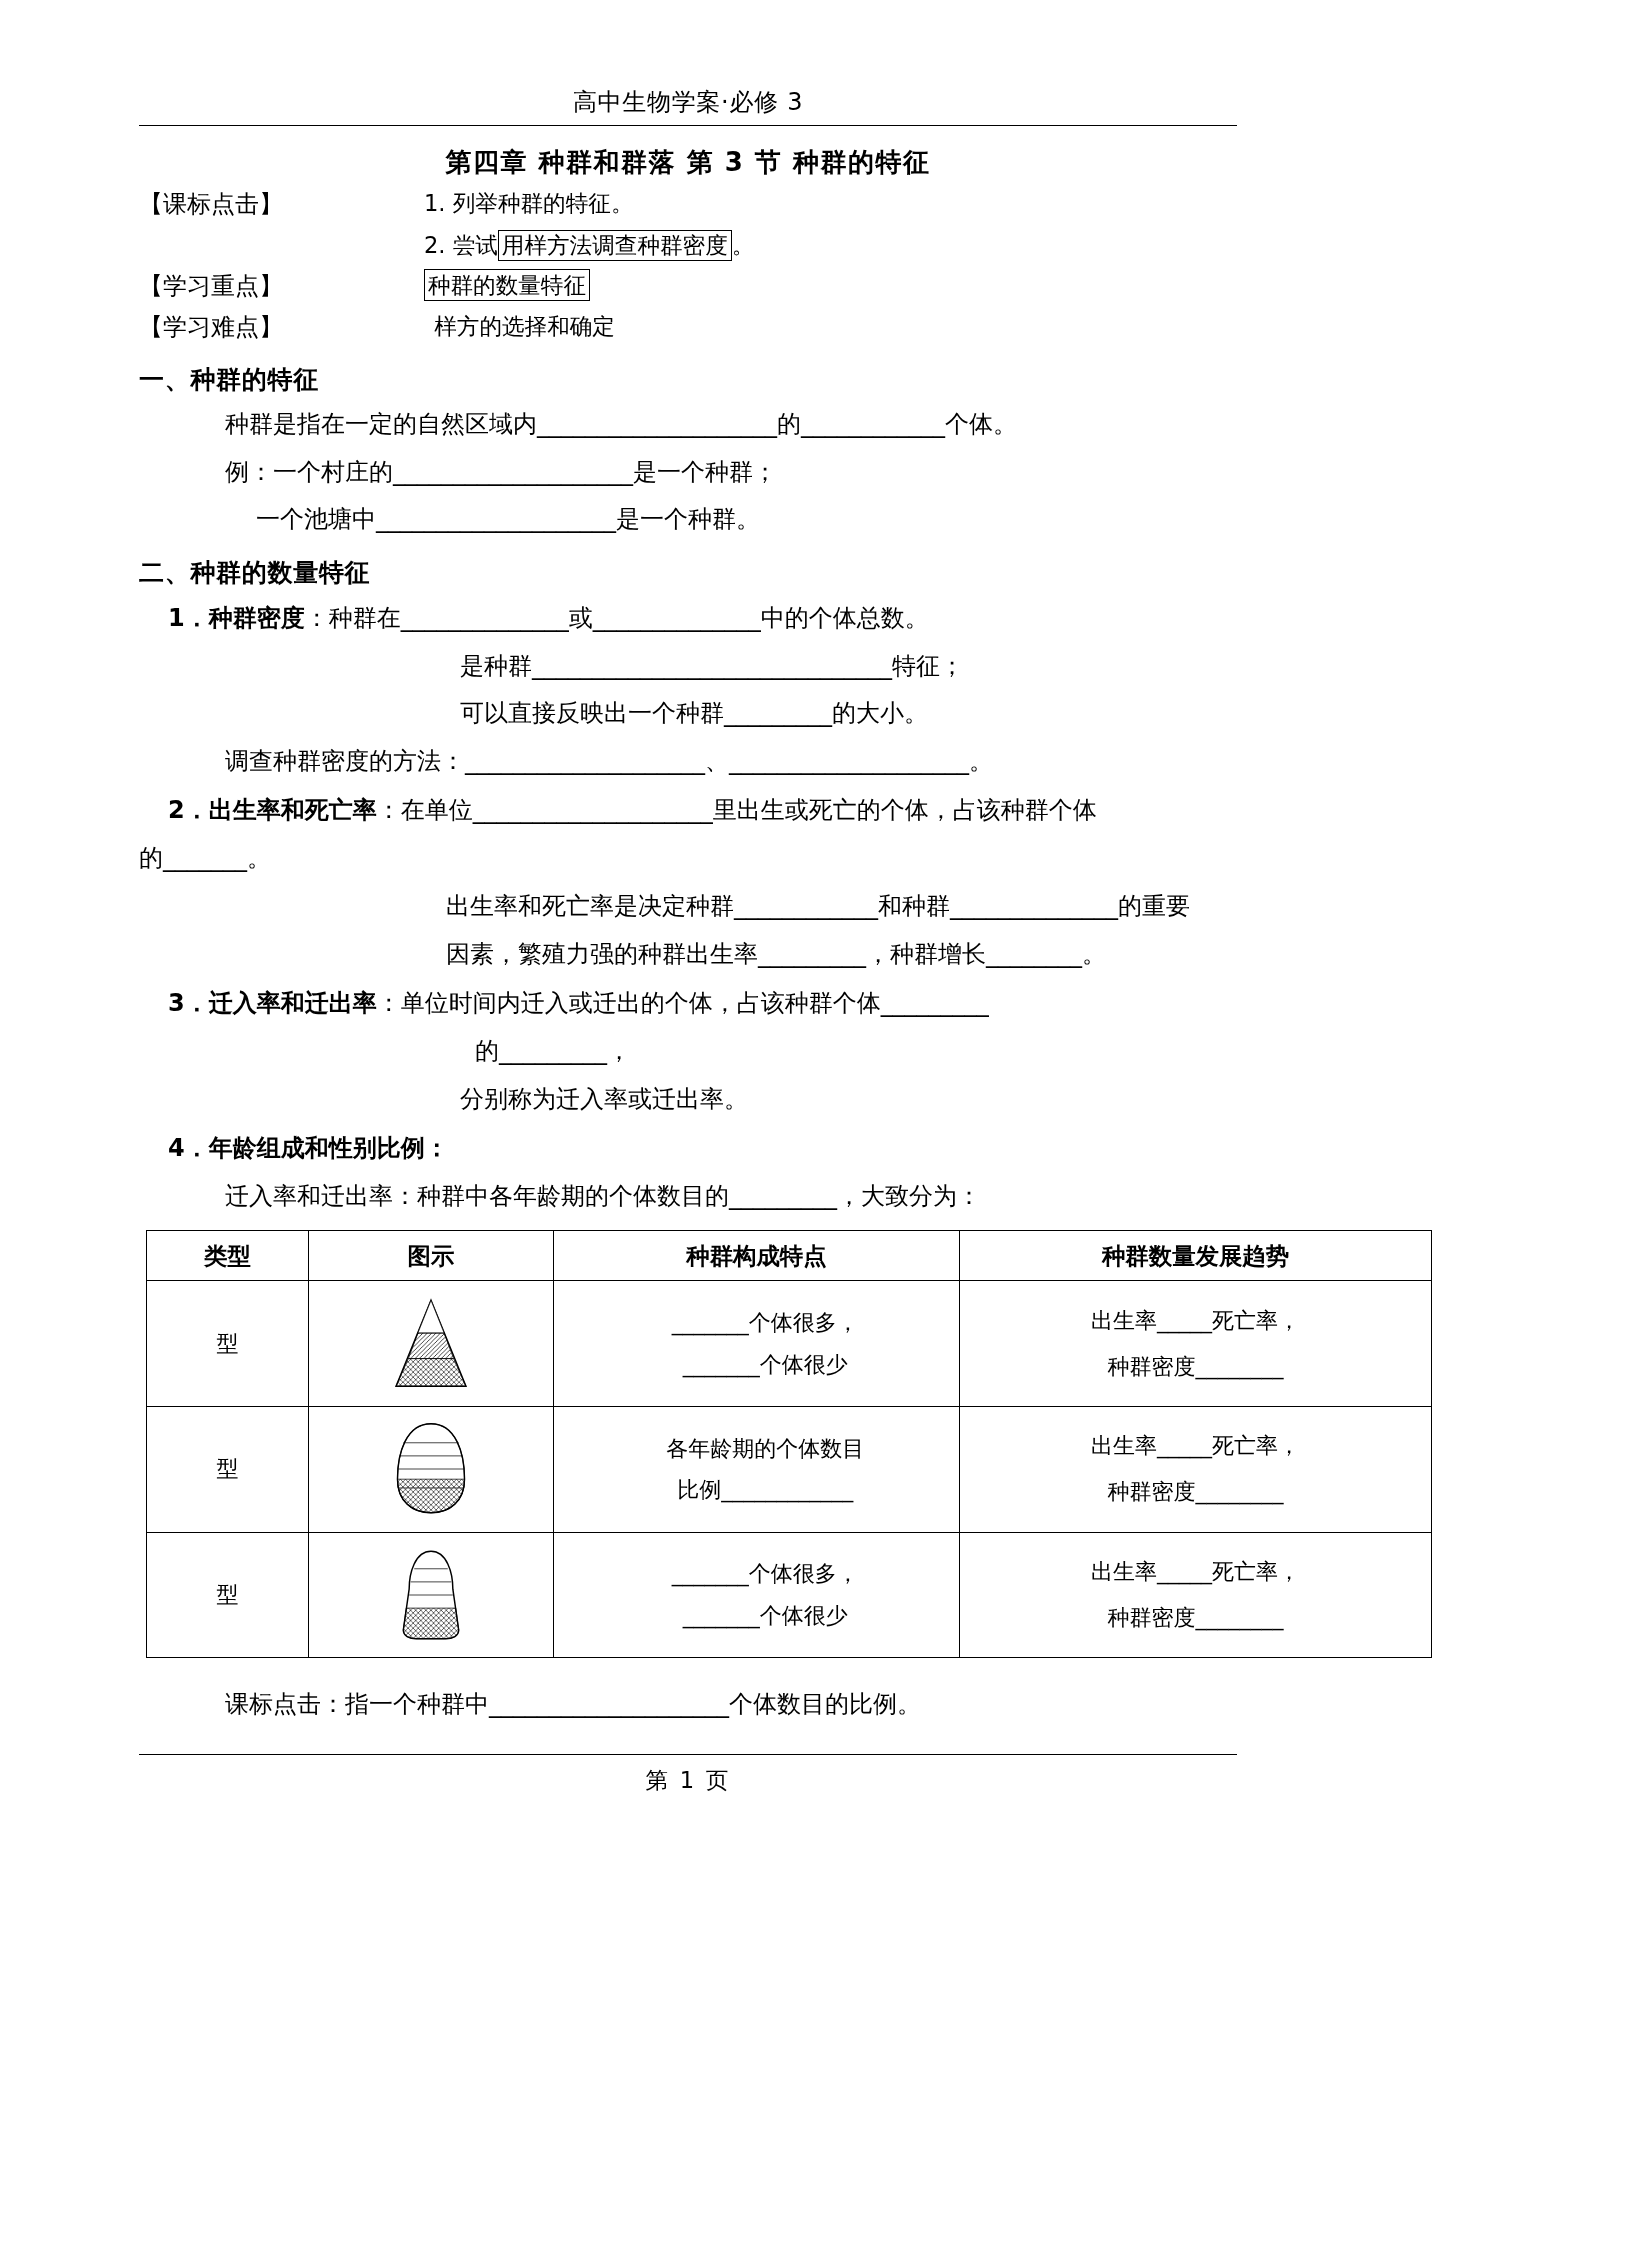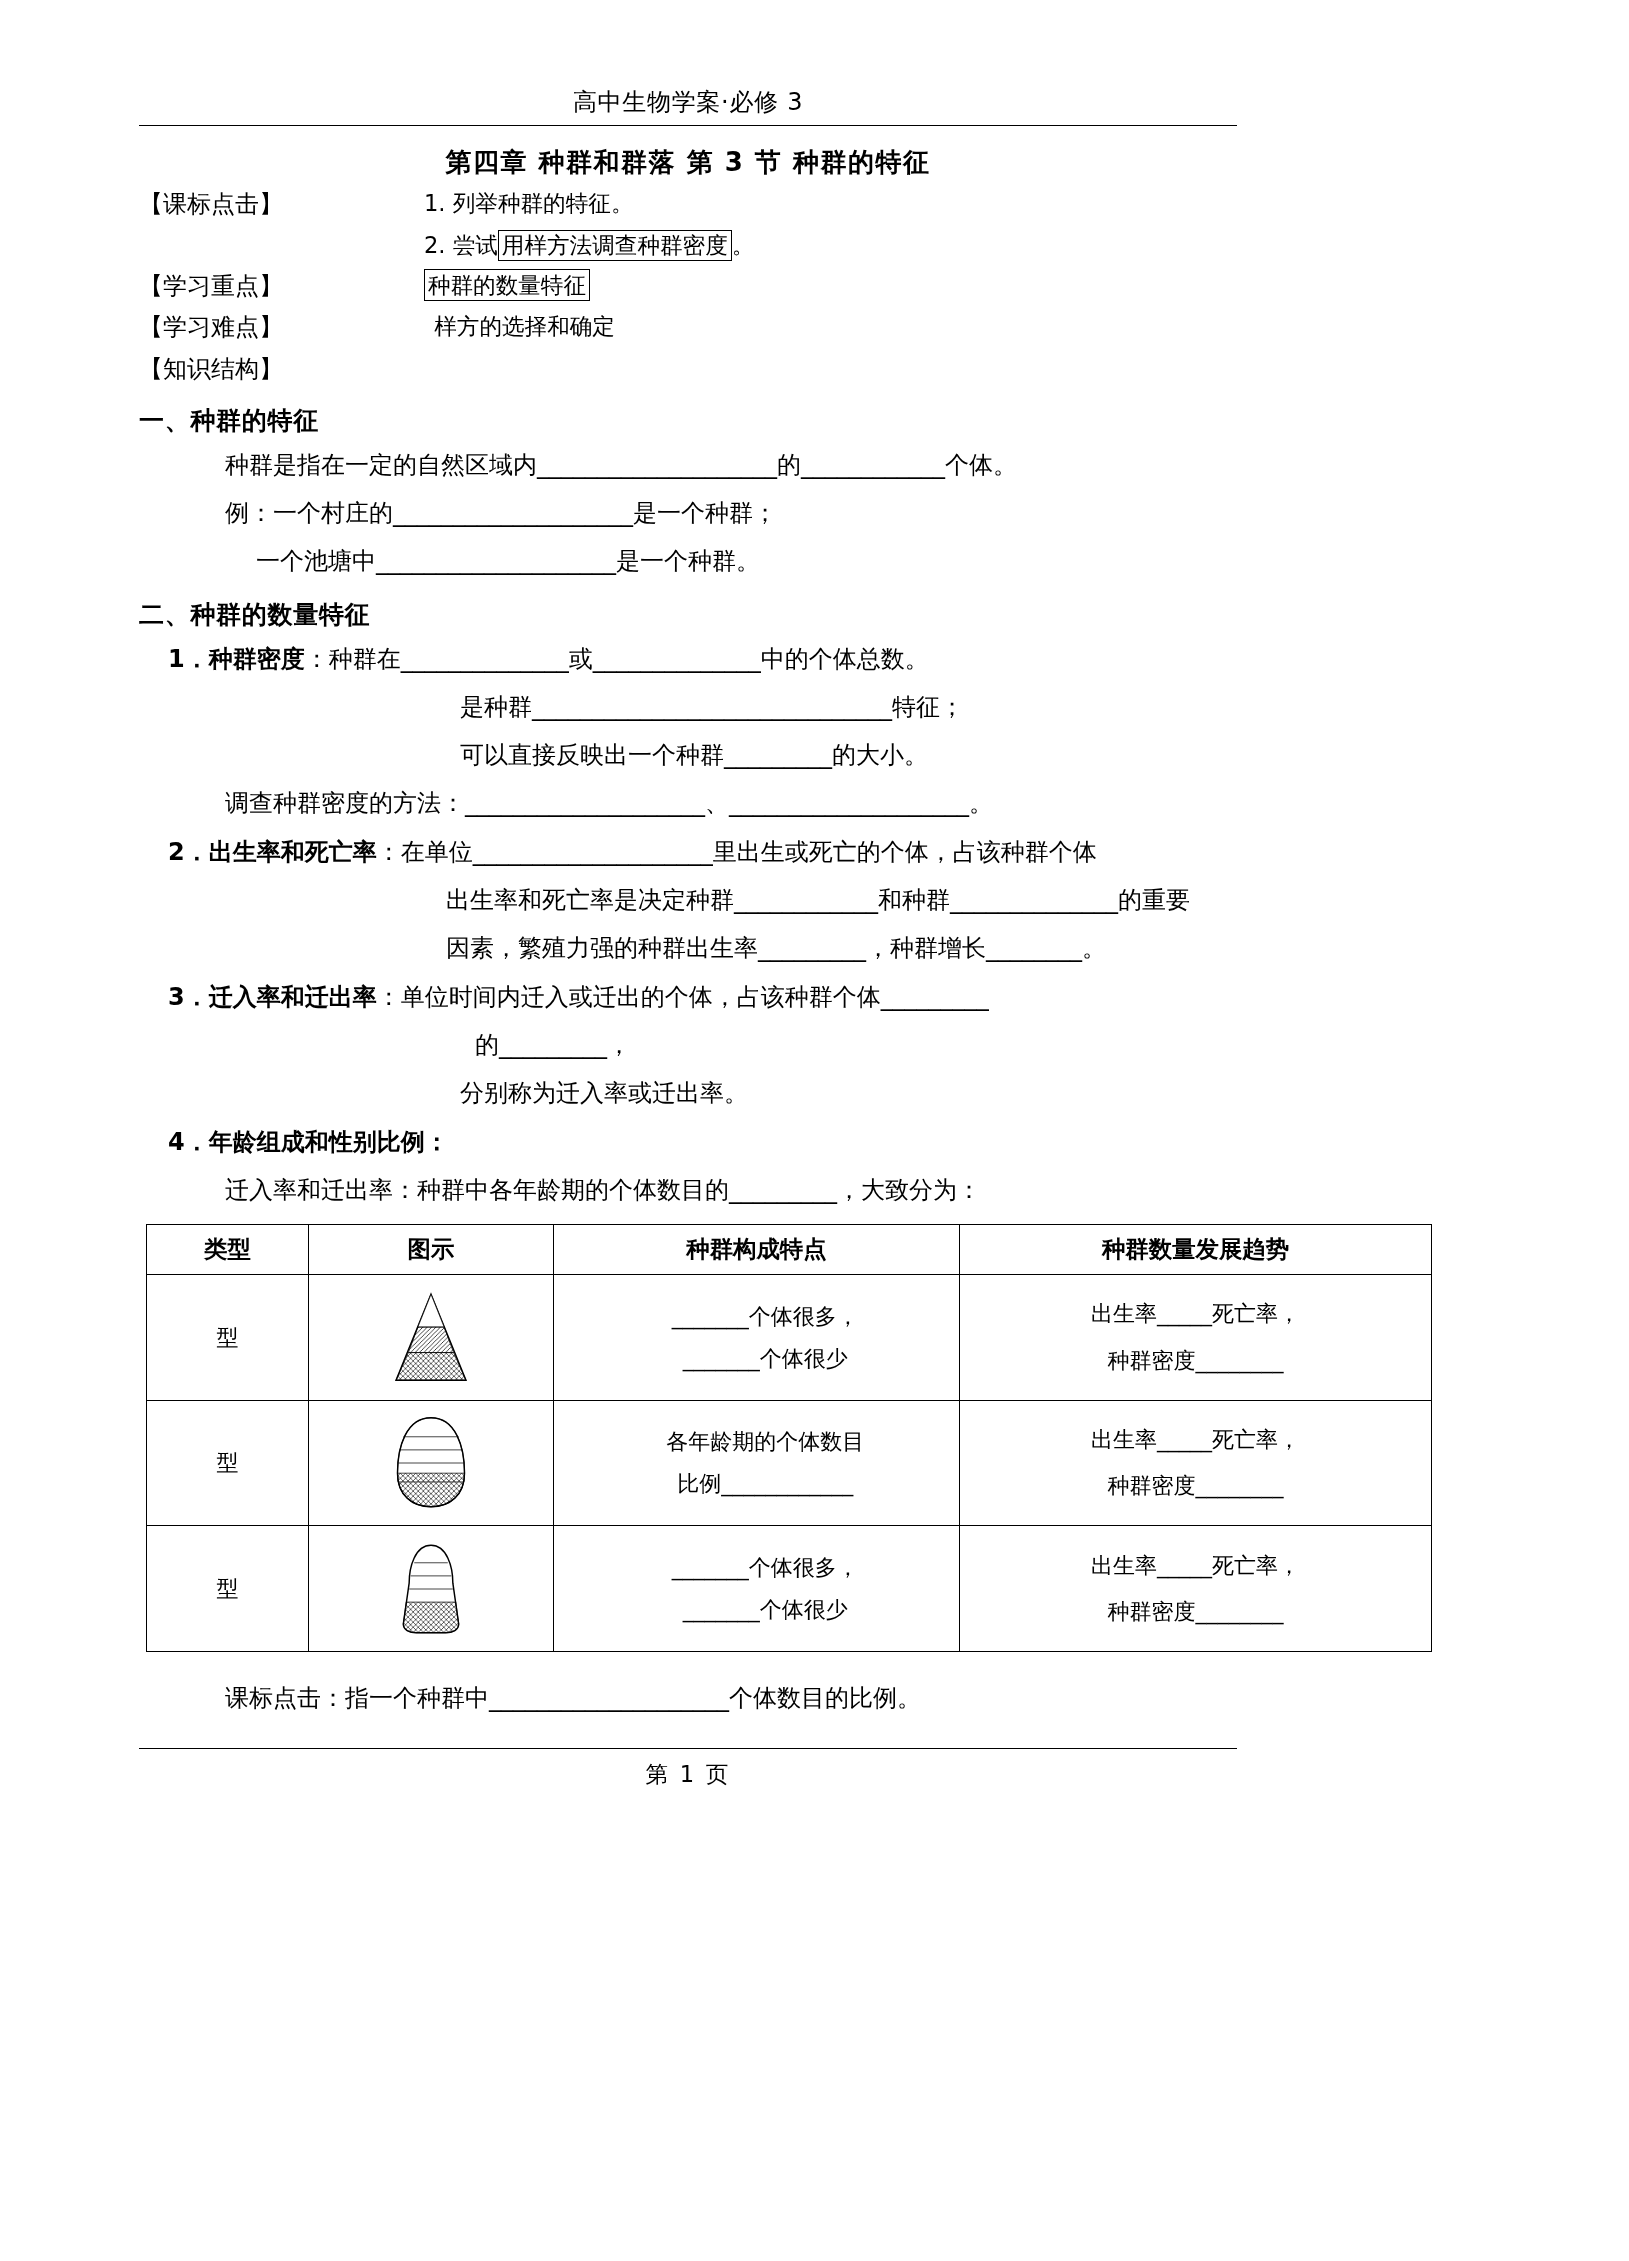--- a/index.html
+++ b/index.html
@@ -159,24 +159,20 @@
     <div class="val-cell">
       <span class="boxed">种群的数量特征</span>
     </div>
   </div>
 
   <div class="row">
     <div class="label-cell">【学习难点】</div>
     <div class="val-cell" style="padding-left:10.2px;">样方的选择和确定</div>
   </div>
 
-  <div class="row">
-    <div class="label-cell">【知识结构】</div>
-    <div class="val-cell"></div>
-  </div>
 
   <div class="sec-head">一、种群的特征</div>
   <div class="para indent2">种群是指在一定的自然区域内____________________的____________个体。</div>
   <div class="para indent2">例：一个村庄的____________________是一个种群；</div>
   <div class="para" style="padding-left:117px;">一个池塘中____________________是一个种群。</div>
 
   <div class="sec-head">二、种群的数量特征</div>
 
   <div class="num-item">
     <div class="n">1．</div>
@@ -187,20 +183,21 @@
   <div class="para indent4">是种群______________________________特征；</div>
   <div class="para indent4">可以直接反映出一个种群_________的大小。</div>
   <div class="para indent2">调查种群密度的方法：____________________、____________________。</div>
 
   <div class="num-item">
     <div class="n">2．</div>
     <div class="body">
       <span class="bold">出生率和死亡率</span><span>：在单位____________________里出生或死亡的个体，占该种群个体</span>
     </div>
   </div>
+  <div class="para" style="padding-left:0;">的_______。</div>
   <div class="para indent5">出生率和死亡率是决定种群____________和种群______________的重要</div>
   <div class="para indent5">因素，繁殖力强的种群出生率_________，种群增长________。</div>
 
   <div class="num-item">
     <div class="n">3．</div>
     <div class="body">
       <span class="bold">迁入率和迁出率</span><span>：单位时间内迁入或迁出的个体，占该种群个体_________</span>
     </div>
   </div>
   <div class="para" style="padding-left:336px;">的_________，</div>

